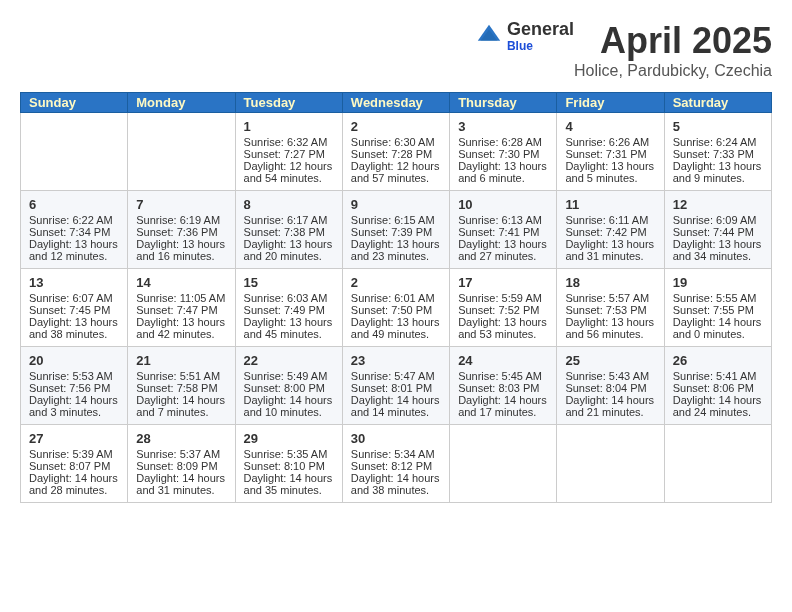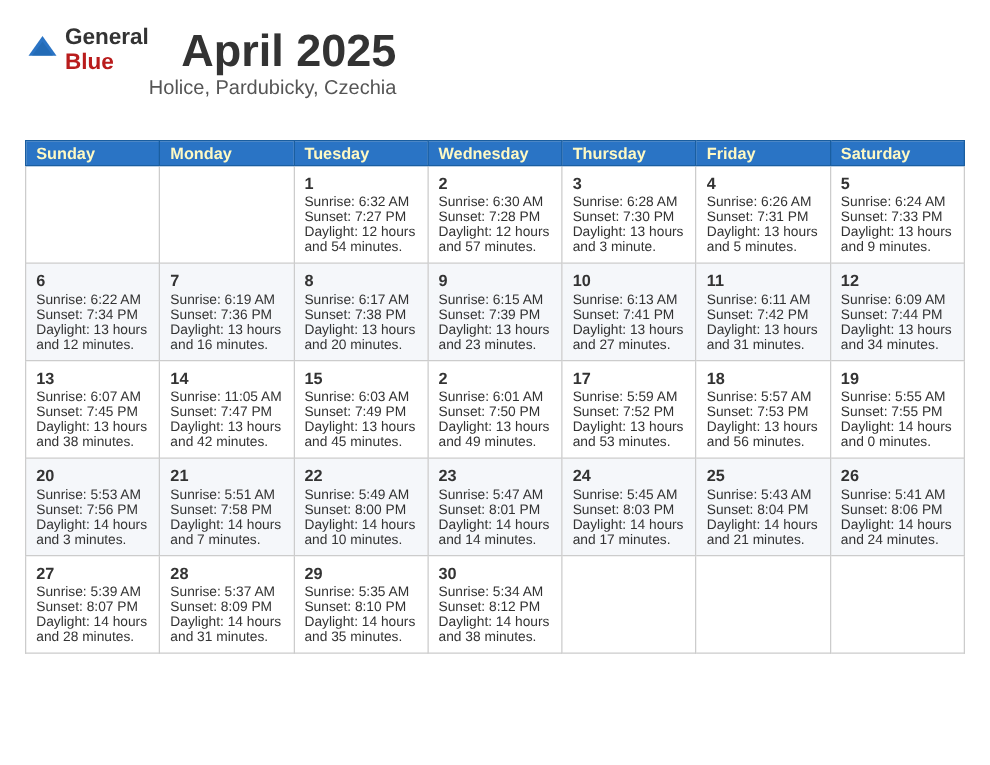--- a/index.html
+++ b/index.html
@@ -5,23 +5,23 @@
     * { box-sizing: border-box; margin: 0; padding: 0; }
     body {
       font-family: Arial, sans-serif;
       background: #fff;
       width: 792px;
       min-height: 612px;
       padding: 20px;
     }
     .header {
       display: flex;
-      justify-content: flex-start;
+      justify-content: flex-end;
       align-items: flex-start;
-      margin-bottom: 32px;
+      margin-bottom: 12px;
     }
     .logo {
       display: flex;
       align-items: center;
       gap: 4px;
     }
     .logo-text {
       display: flex;
       flex-direction: column;
       line-height: 1.1;
@@ -83,21 +83,21 @@
 <body>
 
 <div class="header">
   <div class="logo">
     <svg class="logo-icon" viewBox="0 0 30 30">
       <polygon points="15,3 27,20 3,20" fill="#2a74c5"></polygon>
       <polygon points="15,8 24,20 6,20" fill="#1a5ea0" opacity="0.4"></polygon>
     </svg>
     <div class="logo-text">
       <span style="font-size:18px;font-weight:bold;color:#333;">General</span>
-      <span style="font-size:18px;font-weight:bold;color:#b91c1c;">Blue</span>
+      <span style="font-size:12px;font-weight:bold;color:#1d4ed8;">Blue</span>
     </div>
   </div>
   <div class="title-block">
     <div class="month-title">April 2025</div>
     <div class="location">Holice, Pardubicky, Czechia</div>
   </div>
 </div>
 
 <table class="calendar">
   <thead>
@@ -127,21 +127,21 @@
           <div>Sunrise: 6:30 AM</div>
           <div>Sunset: 7:28 PM</div>
           <div>Daylight: 12 hours</div>
           <div>and 57 minutes.</div>
         </td>
         <td>
           <span class="day-num">3</span>
           <div>Sunrise: 6:28 AM</div>
           <div>Sunset: 7:30 PM</div>
           <div>Daylight: 13 hours</div>
-          <div>and 3 minute.</div>
+          <div>and 6 minute.</div>
         </td>
         <td>
           <span class="day-num">4</span>
           <div>Sunrise: 6:26 AM</div>
           <div>Sunset: 7:31 PM</div>
           <div>Daylight: 13 hours</div>
           <div>and 5 minutes.</div>
         </td>
         <td>
           <span class="day-num">5</span>

